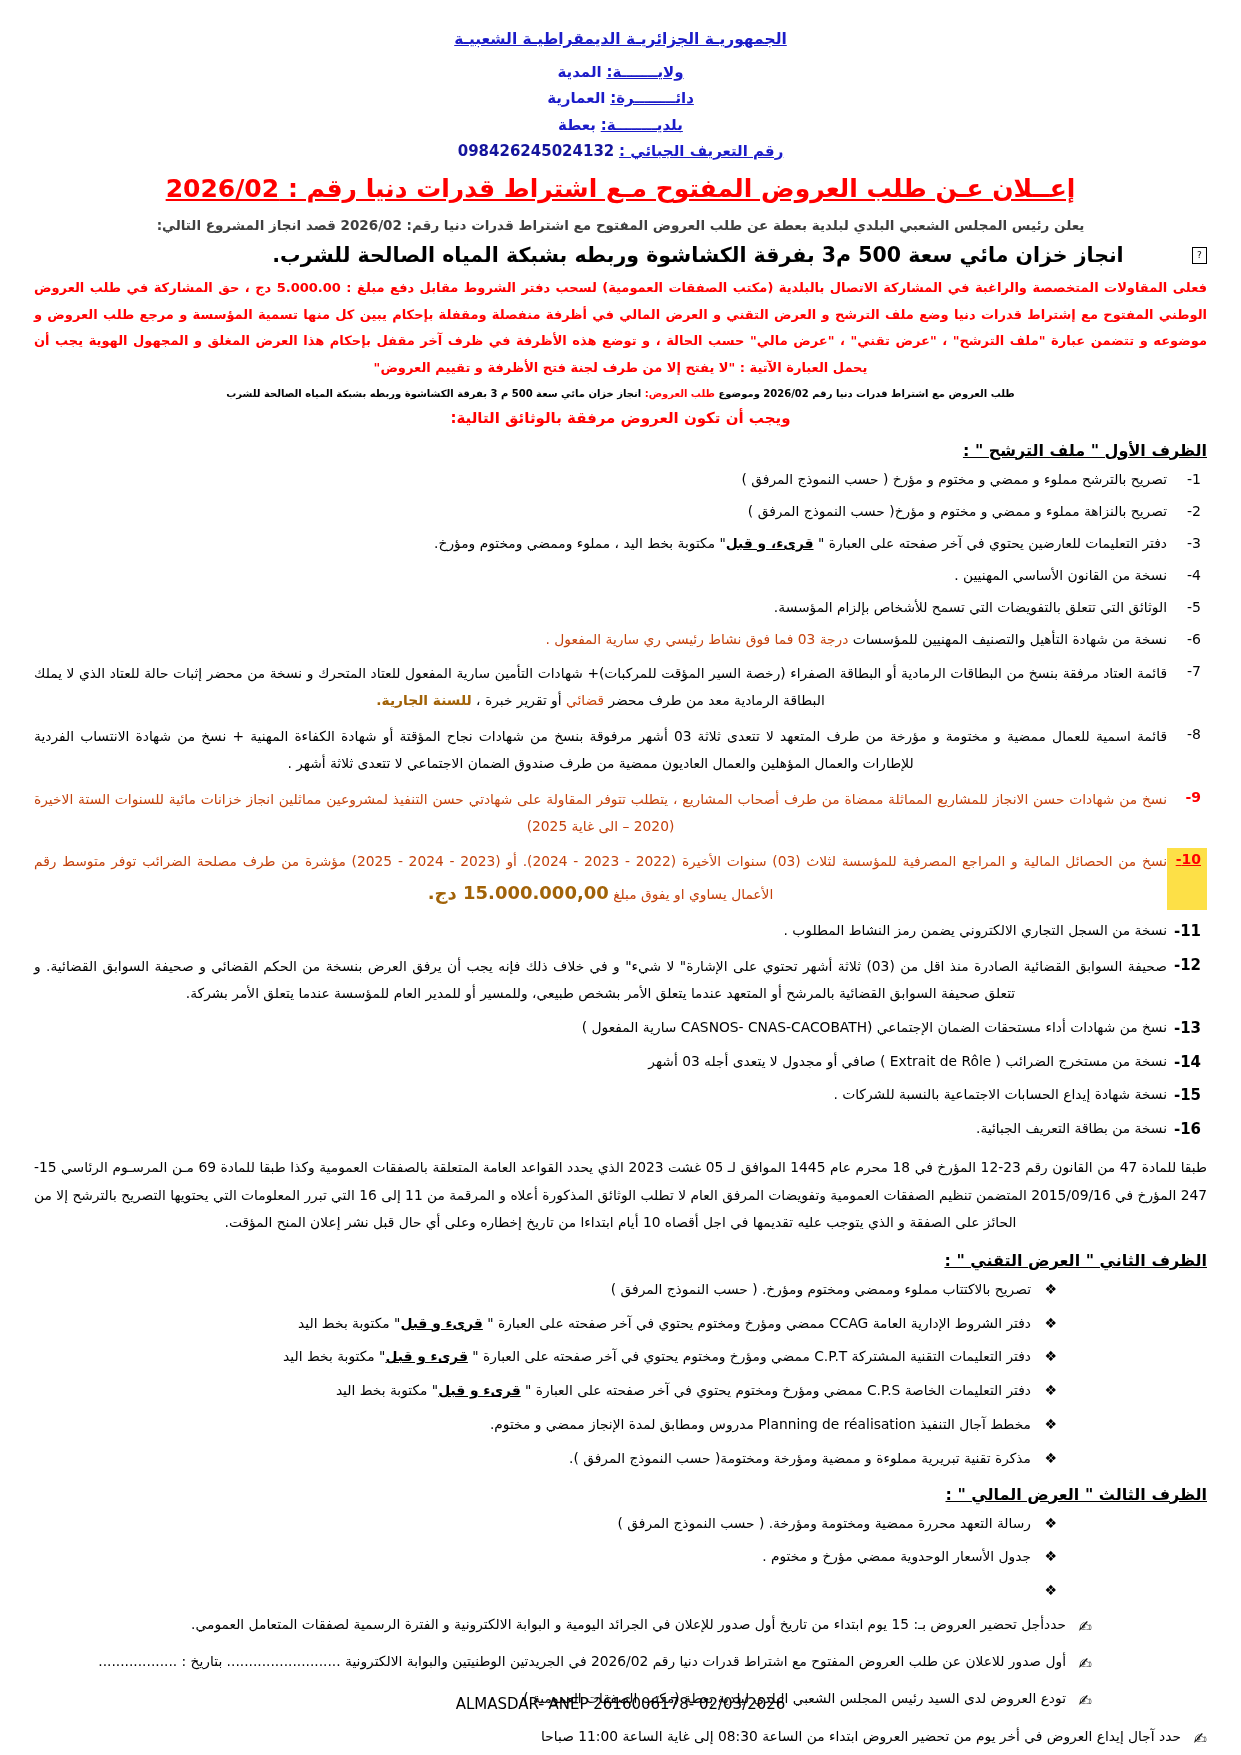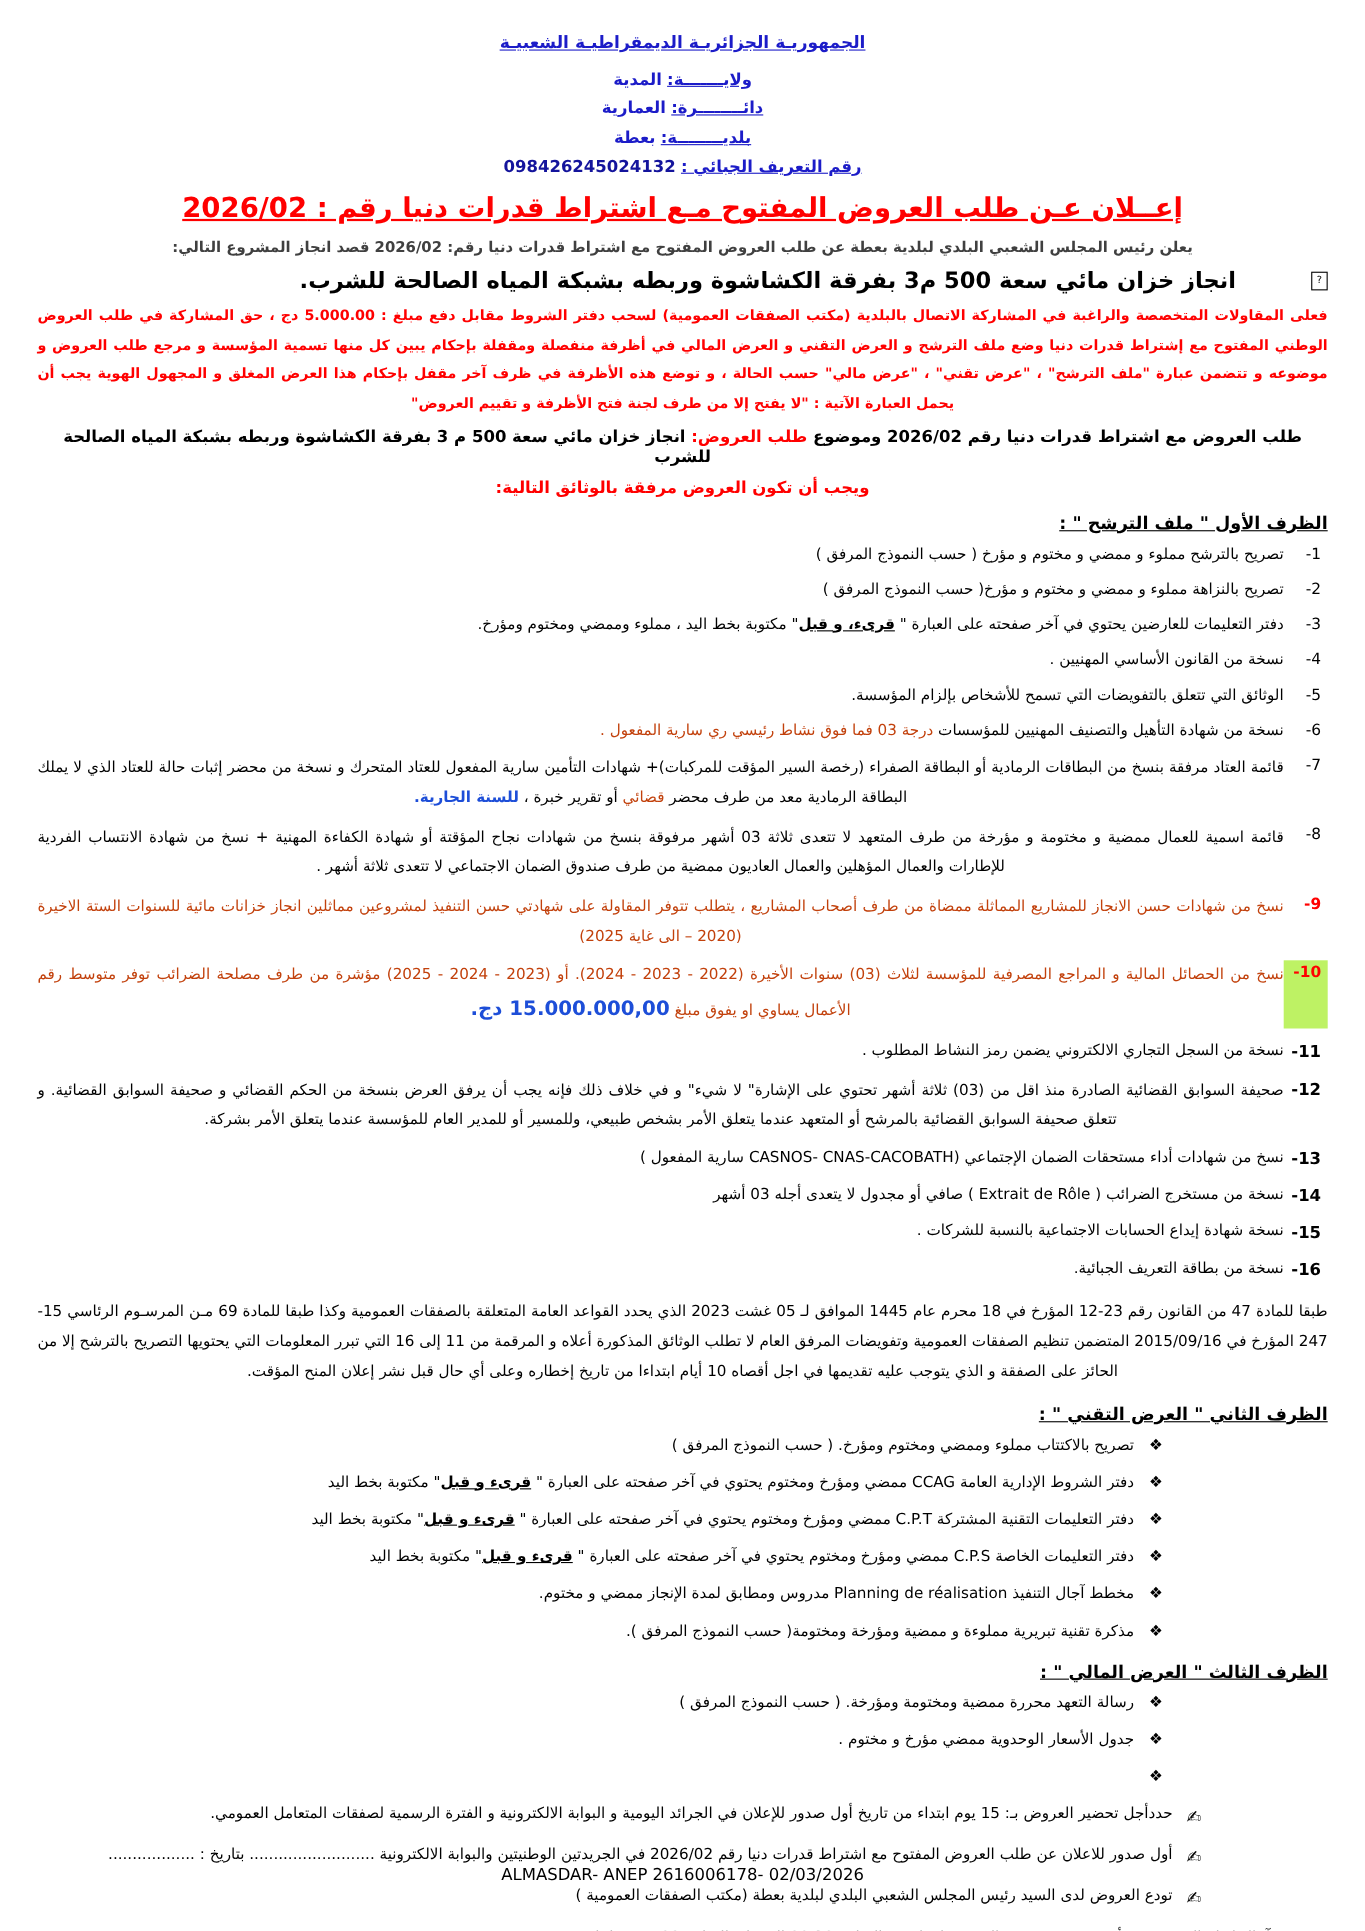--- a/index.html
+++ b/index.html
@@ -34,38 +34,38 @@
     display:inline-flex; align-items:center; justify-content:center;
     width:15px; height:17px; border:1.2px solid #000; font-size:9px; flex:0 0 auto;
     margin-left:10px;
   }
   .project-title { flex:1; text-align:center; font-weight:bold; font-size:20.5px; padding-left:180px; }
 
   .para {
     text-align:justify; text-align-last:center; line-height:2.05;
   }
   .participation { margin-top:8px; color:#ff0000; font-size:13px; font-weight:bold; }
-  .subject-line { margin-top:6px; text-align:center; font-size:15px; font-weight:bold; }
+  .subject-line { margin-top:6px; text-align:center; font-size:10px; font-weight:bold; }
   .subject-red { color:#ff0000; }
   .must-line { margin-top:10px; text-align:center; color:#ff0000; font-weight:bold; font-size:15px; }
 
   .env-header {
     margin:14px 0 8px 0; font-weight:bold; font-size:16px; text-decoration:underline;
   }
 
   .item { display:flex; margin-bottom:9px; font-size:13.8px; line-height:1.65; }
   .num { flex:0 0 40px; text-align:right; padding-right:6px; font-size:14px; }
   .nb  { font-weight:bold; font-size:15px; }
   .nr  { color:#ff0000; font-weight:bold; }
-  .nhl { background:#bef264; }
+  .nhl { background:#fde047;text-decoration:underline; }
   .it  { flex:1; text-align:right; }
   .ml  { text-align:justify; text-align-last:center; line-height:1.95; }
   .qu  { font-weight:bold; text-decoration:underline; }
   .rb  { color:#c2410c; font-weight:normal; }
-  .rb2 { color:#1d4ed8; font-weight:bold; }
+  .rb2 { color:#a16207; font-weight:bold; }
   .amount { font-size:18px; }
 
   .legal { margin-top:12px; font-size:13.8px; line-height:2.0; }
 
   .bullet-item { display:flex; margin-bottom:10px; font-size:13.8px; line-height:1.7; }
   .b-ind1 { padding-right:150px; }
   .b-ind2 { padding-right:115px; }
   .b-marker { flex:0 0 26px; font-size:14px; padding-left:6px; }
   .diamond { color:#000; }
   .hand { font-size:16px; }

